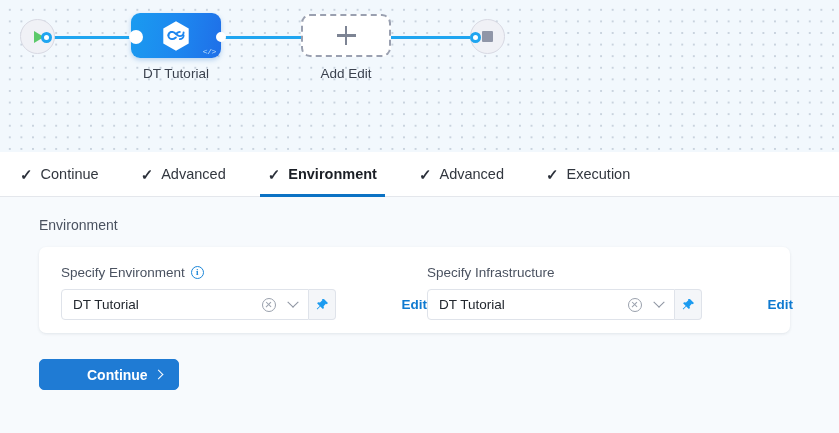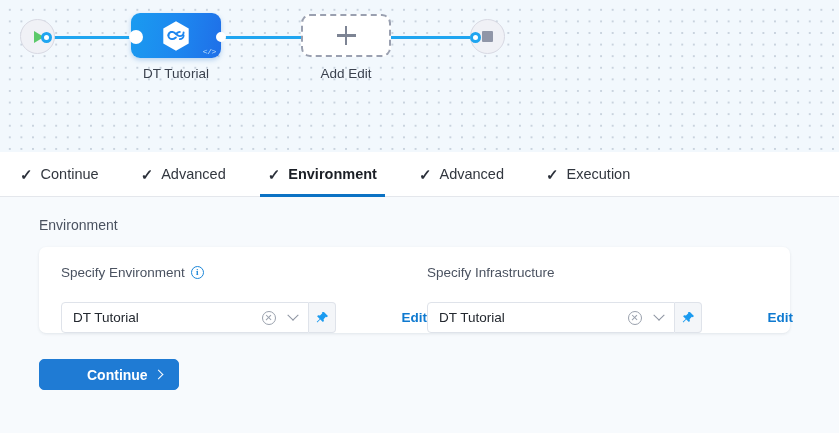--- a/index.html
+++ b/index.html
@@ -191,21 +191,21 @@
     box-shadow: 0 1px 3px rgba(30,45,70,0.10);
     padding: 18px 0 20px 22px;
     box-sizing: border-box;
     display: flex;
     height: 86px;
   }
   .field-group { width: 366px; }
   .field-label {
     font-size: 13.5px;
     color: #4a5260;
-    margin-bottom: 22px;
+    margin-bottom: 9px;
     display: flex;
     align-items: center;
     gap: 6px;
   }
   .info-icon {
     width: 13px; height: 13px;
     border: 1.3px solid #1b86d8;
     border-radius: 50%;
     color: #1b86d8;
     font-size: 9px;

